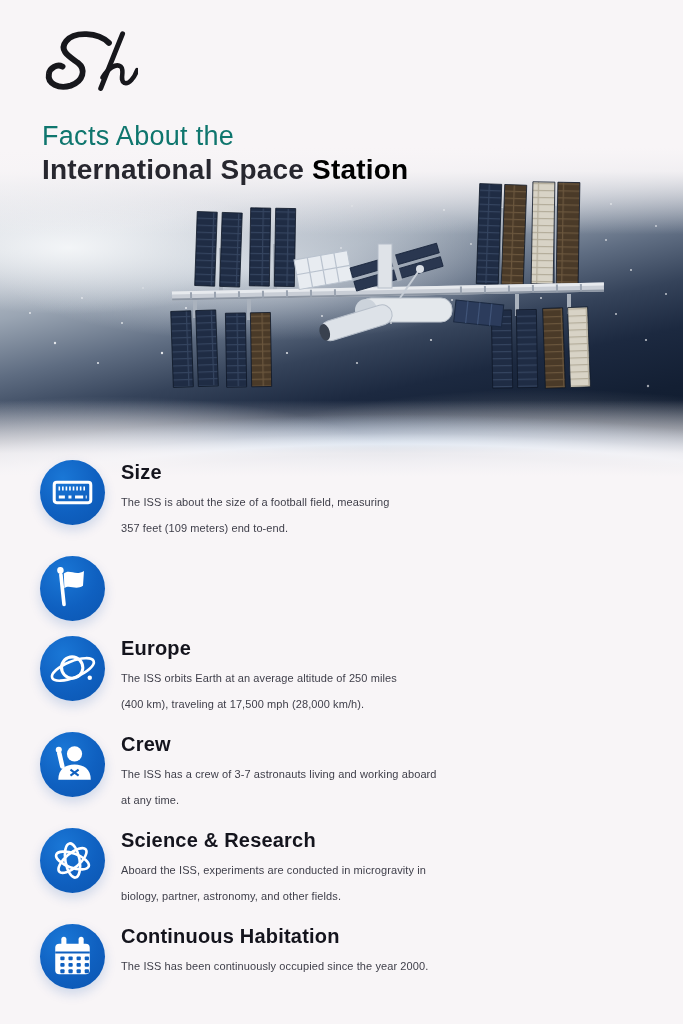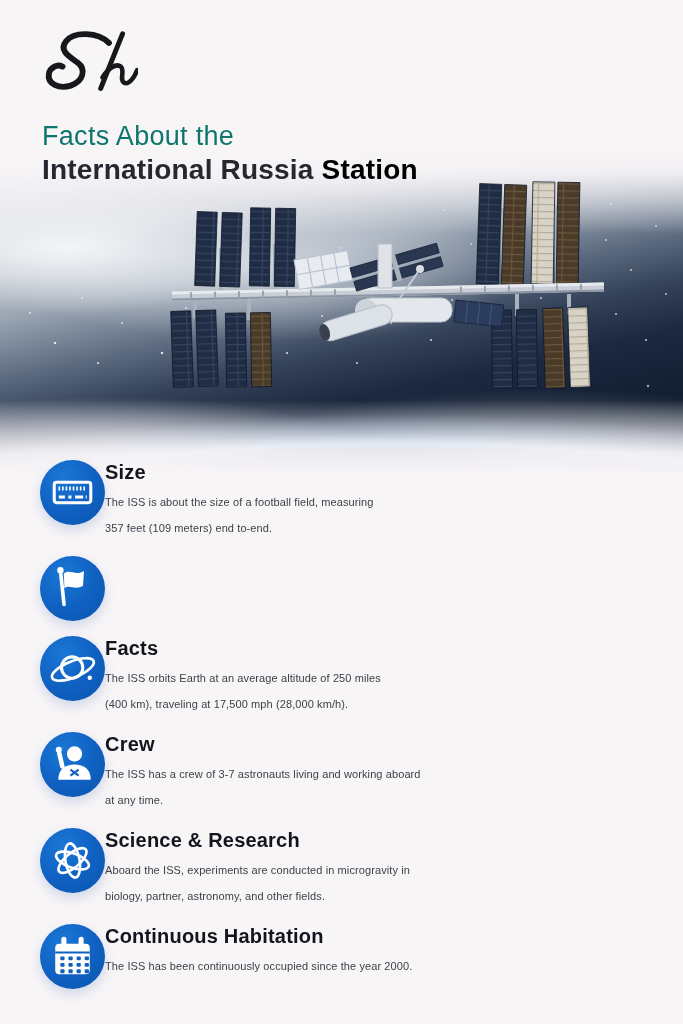--- a/index.html
+++ b/index.html
@@ -40,21 +40,21 @@
 
   
   .facts{position:absolute;left:40px;top:460px;width:610px;z-index:2;}
   .fact-row{display:flex;align-items:flex-start;margin-bottom:15px;}
   .fact-icon{
     flex:0 0 65px;width:65px;height:65px;border-radius:50%;
     background:radial-gradient(circle at 35% 28%,#1a77d6 0%,#0f60c0 55%,#0b55b0 100%);
     box-shadow:0 5px 12px rgba(15,80,170,.18);
     display:flex;align-items:center;justify-content:center;
   }
-  .fact-text{padding-top:1px;}
+  .fact-text{margin-left:16px;padding-top:1px;}
   .fact-title{
     margin:0 0 5px 0;font-size:20px;font-weight:700;color:#14141d;letter-spacing:.2px;
   }
   .fact-body{
     margin:0;font-size:11px;line-height:26px;color:#3e3e49;
     white-space:pre-line;letter-spacing:.1px;
   }
   .fact-body b{font-weight:700;color:#2e2e38;}
 </style>
 </head>
@@ -231,21 +231,21 @@
       <g fill="none" stroke="#17171c" stroke-linecap="round" stroke-linejoin="round">
         <path d="M78,14 C66,2 40,1 31,12 C22,23 36,30 44,36 C53,43 50,56 36,61 C23,65 10,59 12,48 C13,41 21,37 27,40" stroke-width="6.5"></path>
         <path d="M93,4 C85,24 76,46 69,64" stroke-width="5.5"></path>
         <path d="M71,52 C77,42 86,36 91,40 C96,44 89,55 95,58 C100,60 106,52 109,44" stroke-width="5"></path>
       </g>
     </svg>
   </div>
 
   <div class="title-block">
     <p class="title-line1">Facts About the</p>
-    <p class="title-line2"><span>International Russia </span><span class="title-accent">Station</span></p>
+    <p class="title-line2"><span>International Space </span><span class="title-accent">Station</span></p>
   </div>
 
   <div class="facts">
 
     <div class="fact-row">
       <div class="fact-icon">
         <svg width="65" height="65" viewBox="0 0 64 64">
           <rect x="14" y="22" width="36" height="20" rx="2.5" fill="none" stroke="#fff" stroke-width="3"></rect>
           <path d="M19 26v4 M22.5 26v4 M26 26v4 M29.5 26v4 M33 26v4 M36.5 26v4 M40 26v4 M43.5 26v4" stroke="#fff" stroke-width="1.6" fill="none"></path>
           <path d="M18.5 36.5h6 M28 36.5h3 M34.5 36.5h8 M45 36.5h1" stroke="#fff" stroke-width="3" fill="none"></path>
@@ -274,21 +274,21 @@
       <div class="fact-icon">
         <svg width="65" height="65" viewBox="0 0 64 64">
           <g transform="rotate(-22 32 32)" fill="none" stroke="#fff">
             <circle cx="32" cy="31" r="10.5" stroke-width="3"></circle>
             <ellipse cx="32" cy="33" rx="22" ry="8" stroke-width="2.6"></ellipse>
           </g>
           <circle cx="49" cy="41" r="2.2" fill="#fff"></circle>
         </svg>
       </div>
       <div class="fact-text">
-        <h3 class="fact-title">Facts</h3>
+        <h3 class="fact-title">Europe</h3>
         <p class="fact-body">The ISS orbits Earth at an average altitude of 250 miles
 (400 km), traveling at 17,500 mph (28,000 km/h).</p>
       </div>
     </div>
 
     <div class="fact-row">
       <div class="fact-icon">
         <svg width="65" height="65" viewBox="0 0 64 64">
           <circle cx="34" cy="21.5" r="7.5" fill="#fff"></circle>
           <path d="M18 47 C18 36.5 25 32 34 32 C43 32 50 36.5 50 47 Z" fill="#fff"></path>

